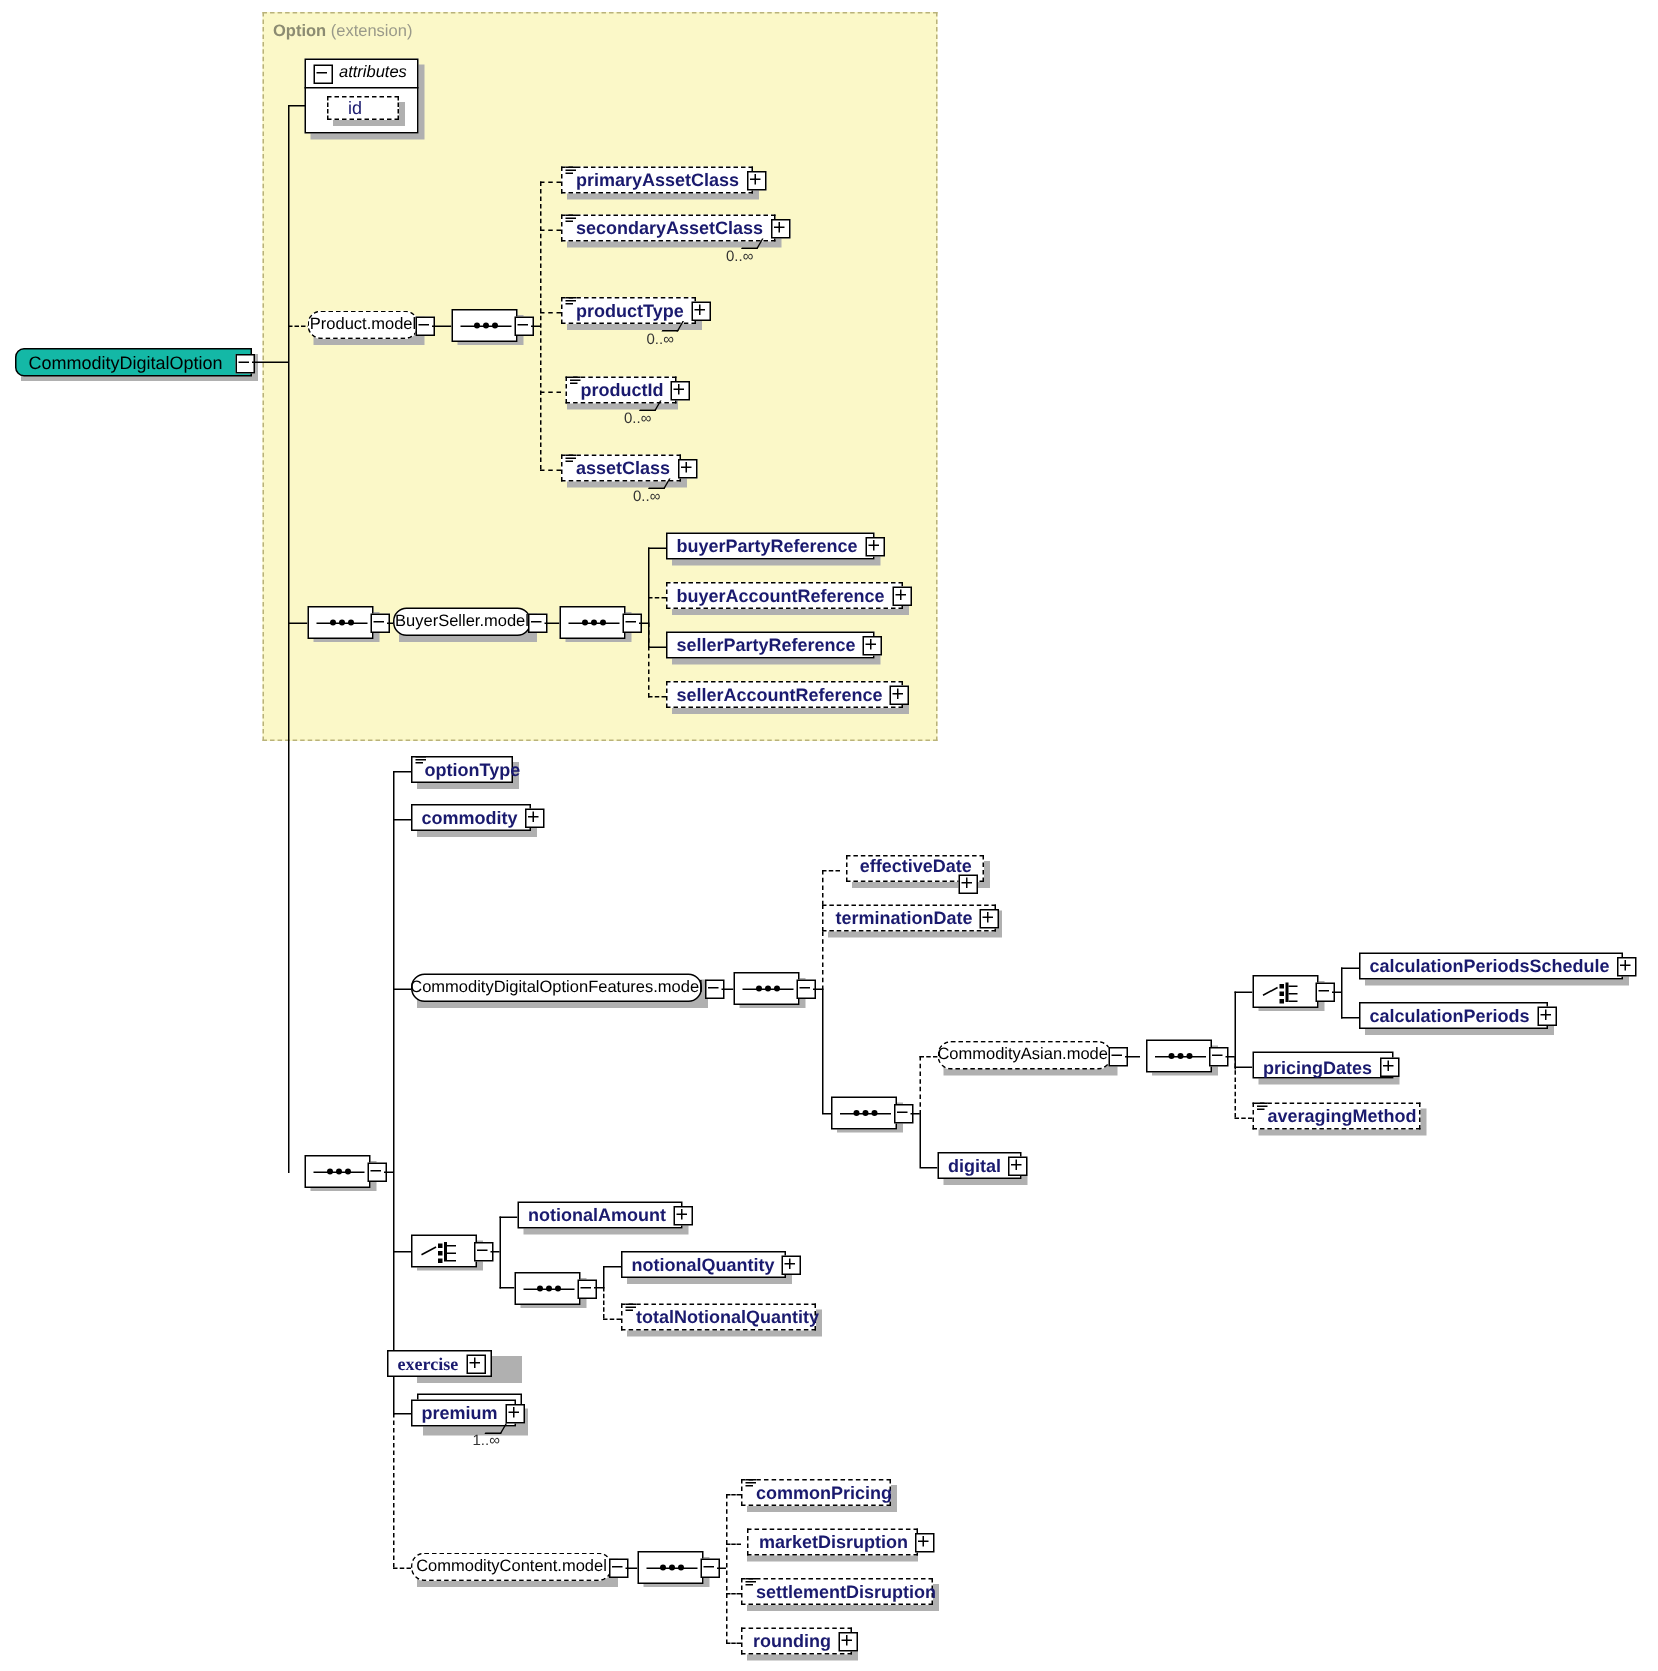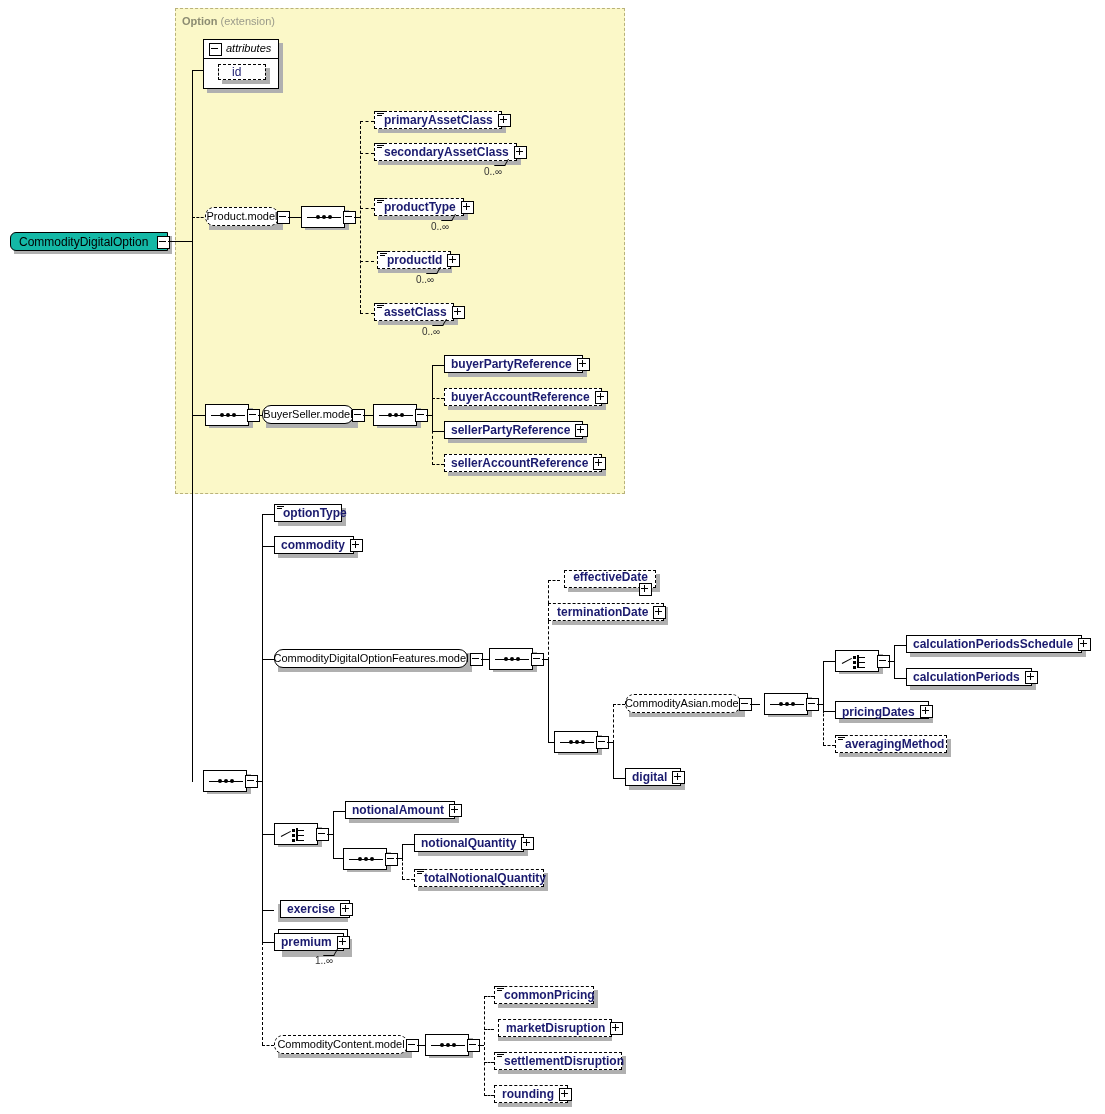--- a/index.html
+++ b/index.html
@@ -469,21 +469,21 @@
     <span class="typeico">
         <i></i>
         <i></i>
         <i></i>
       </span>
     <span class="lbl" style="padding-left:9px;">totalNotionalQuantity</span>
   </div>
 
   <div class="ln h" style="left:262px;top:910px;width:12px;"></div>
   <div class="sh" style="left:278px;top:904px;width:70px;height:18px;"></div>
-  <div class="ebox" style="left:280px;top:900px;width:70px;height:18px;">
+  <div class="ebox" style="left:258px;top:900px;width:70px;height:18px;font-family:Liberation Serif, serif;">
     <span class="lbl">exercise</span>
     <span class="plus" style="margin-left:auto;"></span>
   </div>
 
   <div class="ln h" style="left:262px;top:942px;width:12px;"></div>
   <div class="sh" style="left:282px;top:939px;width:70px;height:18px;"></div>
   <div class="rep" style="left:278px;top:929px;width:70px;height:18px;"></div>
   <div class="ebox" style="left:274px;top:933px;width:70px;height:18px;">
     <span class="lbl">premium</span>
     <span class="plus" style="margin-left:auto;"></span>

